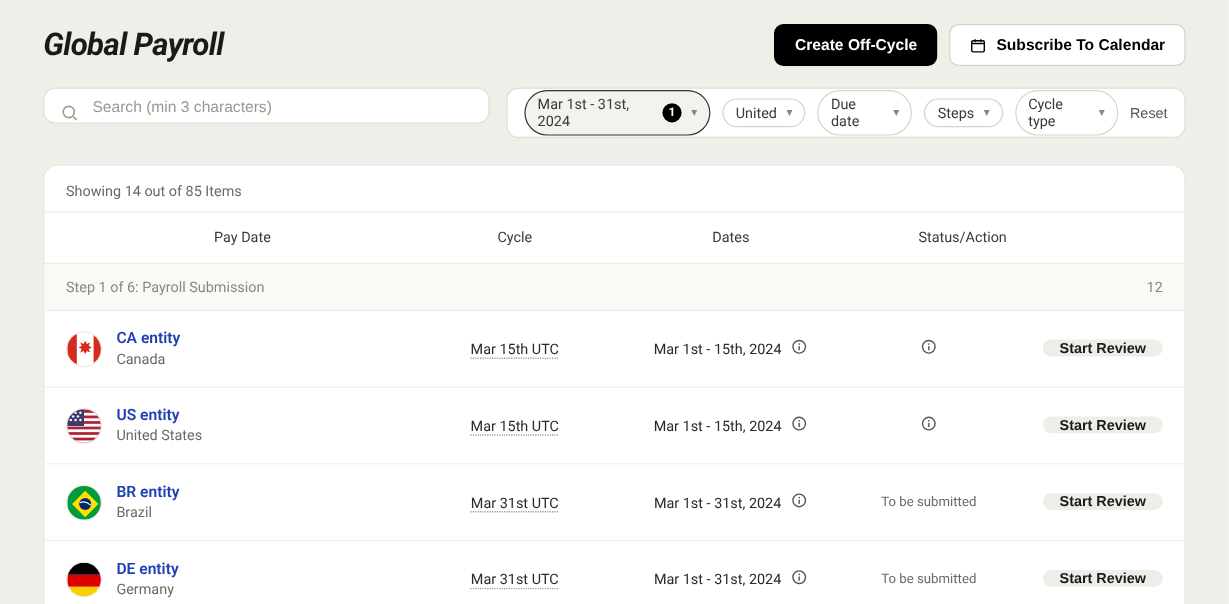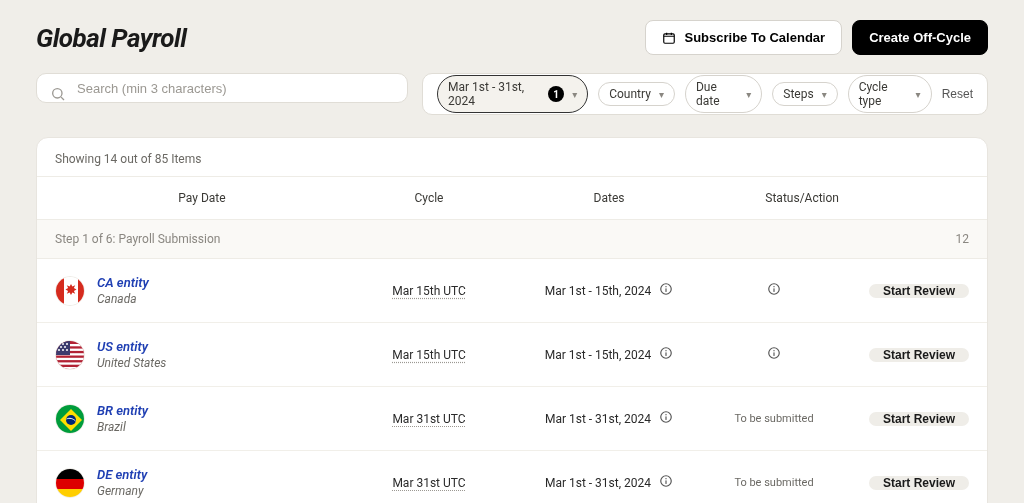--- a/index.html
+++ b/index.html
@@ -149,21 +149,21 @@
     color: #8a8781;
     border-bottom: 1px solid #eeece6;
   }
   .row {
     display: grid;
     grid-template-columns: 1fr 160px 200px 130px 130px;
     align-items: center;
     padding: 16px 18px;
     border-bottom: 1px solid #f1efe9;
   }
-  .entity-cell { display: flex; align-items: center; gap: 12px; font-style: italic; }
+  .entity-cell { display: flex; align-items: center; gap: 12px; }
   .flag {
     width: 30px; height: 30px;
     border-radius: 50%;
     flex-shrink: 0;
     overflow: hidden;
     border: 1px solid #eeece6;
     background: #fff;
   }
   .entity-name { color: #1f3fb3; font-weight: 600; font-size: 13px; }
   .entity-country { color: #6b6964; font-size: 12px; margin-top: 2px; }
@@ -203,49 +203,49 @@
     cursor: pointer;
   }
 </style>
 </head>
 <body>
 
 <div class="page">
   <div class="header">
     <h1 class="title">Global Payroll</h1>
     <div class="header-actions">
+      <button class="btn btn-dark">
+        <span>Create Off-Cycle</span>
+      </button>
       <button class="btn">
         <svg class="icon-cal" viewBox="0 0 24 24" fill="none" stroke="currentColor" stroke-width="2">
             <rect x="3" y="5" width="18" height="16" rx="2"></rect>
             <path d="M3 9h18M8 3v4M16 3v4"></path>
           </svg>
         <span>Subscribe To Calendar</span>
-      </button>
-      <button class="btn btn-dark">
-        <span>Create Off-Cycle</span>
       </button>
     </div>
   </div>
 
   <div class="controls">
     <div class="search-wrap">
       <svg class="search-icon" width="16" height="16" viewBox="0 0 24 24" fill="none" stroke="currentColor" stroke-width="2">
           <circle cx="11" cy="11" r="7"></circle>
           <path d="M21 21l-4.3-4.3"></path>
         </svg>
       <input class="search-input" type="text" placeholder="Search (min 3 characters)" style="">
     </div>
     <div class="filter-bar">
       <div class="pill active">
         <span>Mar 1st - 31st, 2024</span>
         <span class="badge">1</span>
         <span class="chev">▾</span>
       </div>
       <div class="pill">
-        <span>Country</span>
+        <span>United</span>
         <span class="chev">▾</span>
       </div>
       <div class="pill">
         <span>Due date</span>
         <span class="chev">▾</span>
       </div>
       <div class="pill">
         <span>Steps</span>
         <span class="chev">▾</span>
       </div>

